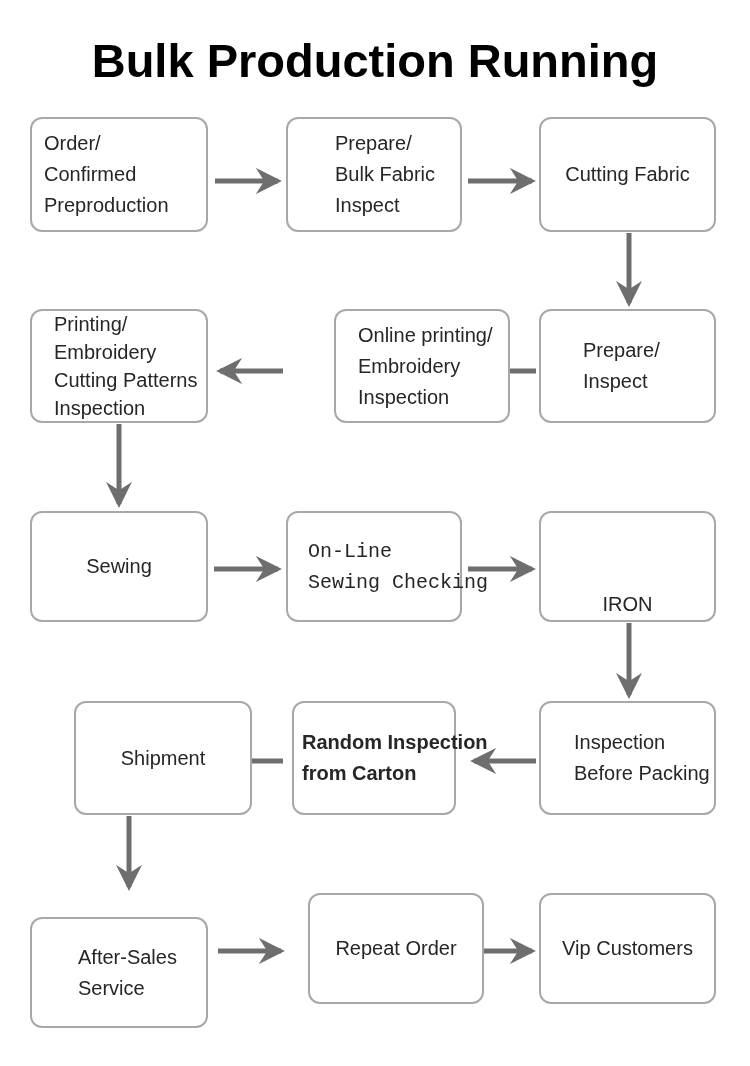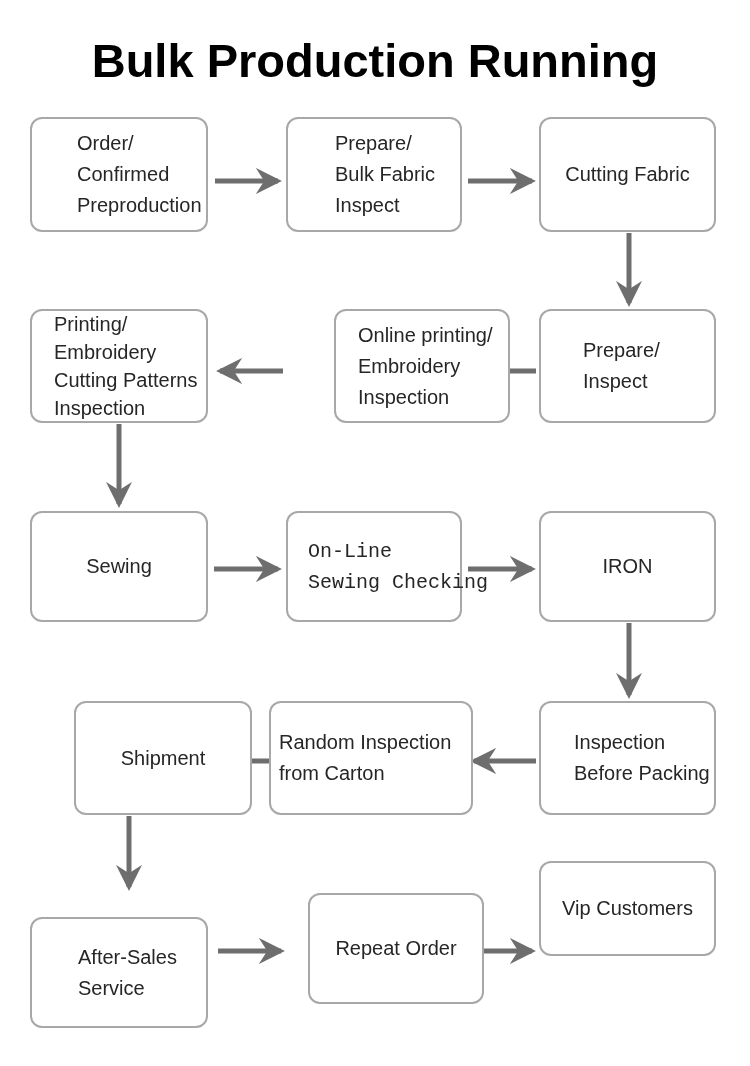--- a/index.html
+++ b/index.html
@@ -43,21 +43,21 @@
       <line x1="468" y1="569" x2="532" y2="569" stroke="#6e6e6e" stroke-width="5" marker-end="url(#arrowhead)"></line>
       <line x1="629" y1="623" x2="629" y2="695" stroke="#6e6e6e" stroke-width="5" marker-end="url(#arrowhead)"></line>
       <line x1="536" y1="761" x2="474" y2="761" stroke="#6e6e6e" stroke-width="5" marker-end="url(#arrowhead)"></line>
       <line x1="283" y1="761" x2="220" y2="761" stroke="#6e6e6e" stroke-width="5" marker-end="url(#arrowhead)"></line>
       <line x1="129" y1="816" x2="129" y2="887" stroke="#6e6e6e" stroke-width="5" marker-end="url(#arrowhead)"></line>
       <line x1="218" y1="951" x2="281" y2="951" stroke="#6e6e6e" stroke-width="5" marker-end="url(#arrowhead)"></line>
       <line x1="468" y1="951" x2="532" y2="951" stroke="#6e6e6e" stroke-width="5" marker-end="url(#arrowhead)"></line>
     </svg>
 
   <div id="node-layer">
-      <div class="node" style="left: 30px; top: 117px; width: 178px; height: 115px; padding-left: 45px;">
+      <div class="node" style="left: 30px; top: 117px; width: 178px; height: 115px; padding-left: 12px;">
         <div class="node-line">Order/</div>
         <div class="node-line">Confirmed</div>
         <div class="node-line">Preproduction</div>
       </div>
       <div class="node" style="left: 286px; top: 117px; width: 176px; height: 115px; padding-left: 47px;">
         <div class="node-line">Prepare/</div>
         <div class="node-line">Bulk Fabric</div>
         <div class="node-line">Inspect</div>
       </div>
       <div class="node center" style="left: 539px; top: 117px; width: 177px; height: 115px;">
@@ -78,38 +78,38 @@
         <div class="node-line" style="line-height: 28px;">Cutting Patterns</div>
         <div class="node-line" style="line-height: 28px;">Inspection</div>
       </div>
       <div class="node center" style="left: 30px; top: 511px; width: 178px; height: 111px;">
         <div class="node-line">Sewing</div>
       </div>
       <div class="node" style="left: 286px; top: 511px; width: 176px; height: 111px; padding-left: 20px; font-family: Liberation Mono, monospace;">
         <div class="node-line">On-Line</div>
         <div class="node-line">Sewing Checking</div>
       </div>
-      <div class="node center" style="left: 539px; top: 511px; width: 177px; height: 111px;">
+      <div class="node center" style="left: 539px; top: 511px; width: 177px; height: 111px; justify-content: flex-end;">
         <div class="node-line">IRON</div>
       </div>
       <div class="node" style="left: 539px; top: 701px; width: 177px; height: 114px; padding-left: 33px;">
         <div class="node-line">Inspection</div>
         <div class="node-line">Before Packing</div>
       </div>
-      <div class="node" style="left: 269px; top: 701px; width: 204px; height: 114px; padding-left: 8px;">
+      <div class="node" style="left: 292px; top: 701px; width: 164px; height: 114px; padding-left: 8px; font-weight: bold;">
         <div class="node-line">Random Inspection</div>
         <div class="node-line">from Carton</div>
       </div>
       <div class="node center" style="left: 30px; top: 701px; width: 178px; height: 114px; margin-left: 44px;">
         <div class="node-line">Shipment</div>
       </div>
       <div class="node" style="left: 30px; top: 893px; width: 178px; height: 111px; padding-left: 46px; margin-top: 24px;">
         <div class="node-line">After-Sales</div>
         <div class="node-line">Service</div>
       </div>
       <div class="node center" style="left: 286px; top: 893px; width: 176px; height: 111px; margin-left: 22px;">
         <div class="node-line">Repeat Order</div>
       </div>
-      <div class="node center" style="left: 539px; top: 861px; width: 177px; height: 95px;">
+      <div class="node center" style="left: 539px; top: 893px; width: 177px; height: 111px;">
         <div class="node-line">Vip Customers</div>
       </div>
     </div>
 </div>
 
 </body></html>

